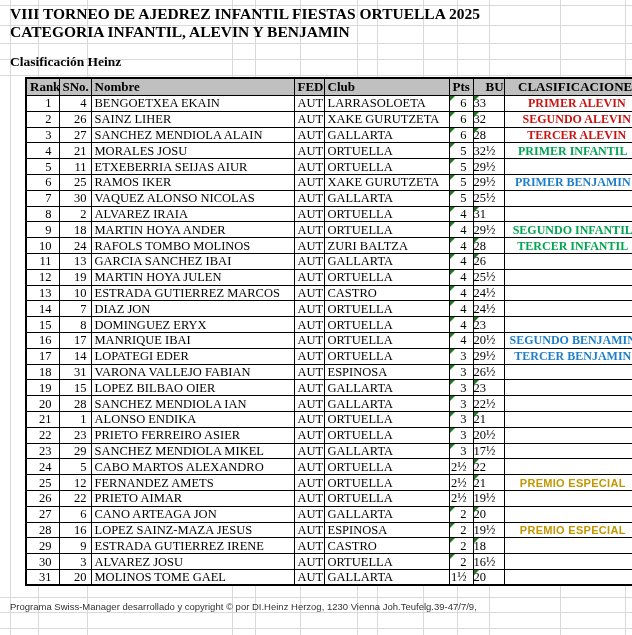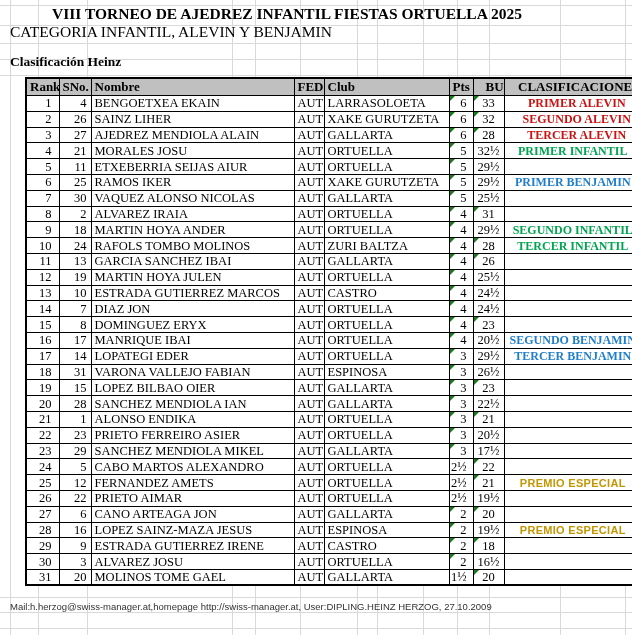--- a/index.html
+++ b/index.html
@@ -5,43 +5,43 @@
   html,body{margin:0;padding:0;}
   body{
     width:632px;height:635px;position:relative;background:#ffffff;
     font-family:"Liberation Serif", serif;overflow:hidden;
     --c-alevin:#cc1111;--c-infantil:#00a550;--c-benjamin:#1f7ec9;--c-premio:#c39603;
     --c-headerbg:#c0c0c0;--c-grid:#d9d9d9;--c-tri:#1a7a1a;
   }
   .gridlayer{position:absolute;left:0;top:0;width:632px;height:635px;z-index:0;}
   .gl-v{position:absolute;top:0;width:1px;height:635px;background:var(--c-grid);}
   .gl-h{position:absolute;left:0;height:1px;width:632px;background:var(--c-grid);}
-  .title1{position:absolute;left:10px;top:5px;font-size:15.5px;font-weight:bold;color:#000;z-index:2;white-space:nowrap;padding-left:42px;}
-  .title2{position:absolute;left:10px;top:23px;font-size:15.5px;font-weight:normal;color:#000;z-index:2;white-space:nowrap;}
+  .title1{position:absolute;left:10px;top:5px;font-size:15.5px;font-weight:bold;color:#000;z-index:2;white-space:nowrap;}
+  .title2{position:absolute;left:10px;top:23px;font-size:15.5px;font-weight:bold;color:#000;z-index:2;white-space:nowrap;}
   .subtitle{position:absolute;left:10px;top:54px;font-size:13.5px;font-weight:bold;color:#000;z-index:2;white-space:nowrap;}
   table.standings{
     position:absolute;left:25px;top:77px;z-index:3;
     border-collapse:collapse;table-layout:fixed;width:616px;
     border:2px solid #000;
   }
   .standings th,.standings td{
     border:1px solid #000;background:#fff;overflow:hidden;white-space:nowrap;
     font-size:12.5px;line-height:14px;padding:0;position:relative;color:#000;
   }
   .standings th{
     background:var(--c-headerbg);font-weight:bold;font-size:13px;height:16px;
     text-align:left;padding-left:3px;border-bottom:1.5px solid #000;
   }
   .standings th.ctr{text-align:center;padding-left:12px;}
   .standings tbody tr{height:15.8px;}
   td.num-r{text-align:right;padding-right:7px;}
   td.num-r2{text-align:right;padding-right:4px;}
   td.txt-l{text-align:left;padding-left:3px;}
   td.pts{text-align:right;padding-right:6px;}
-  td.buc{text-align:center;}
+  td.buc{}
   td.award{text-align:center;font-weight:bold;font-size:12px;}
   td.award.c-alevin{color:var(--c-alevin);padding-left:8px;}
   td.award.c-infantil{color:var(--c-infantil);}
   td.award.c-benjamin{color:var(--c-benjamin);margin-top:36px;}
   td.award.c-premio{color:var(--c-premio);font-family:"Liberation Sans",sans-serif;font-size:11px;letter-spacing:.3px;}
   .tri{
     position:absolute;left:0;top:0;width:0;height:0;
     border-top:5px solid var(--c-tri);border-right:5px solid transparent;
   }
   .footer{
@@ -121,21 +121,21 @@
     <td class="txt-l">SAINZ LIHER</td>
     <td class="txt-l">AUT</td>
     <td class="txt-l">XAKE GURUTZETA</td>
     <td class="pts">6<span class="tri"></span></td>
     <td class="buc">32<span class="tri"></span></td>
     <td class="award c-alevin">SEGUNDO ALEVIN</td>
   </tr>
       <tr>
     <td class="num-r">3</td>
     <td class="num-r2">27</td>
-    <td class="txt-l">AJEDREZ MENDIOLA ALAIN</td>
+    <td class="txt-l">SANCHEZ MENDIOLA ALAIN</td>
     <td class="txt-l">AUT</td>
     <td class="txt-l">GALLARTA</td>
     <td class="pts">6<span class="tri"></span></td>
     <td class="buc">28<span class="tri"></span></td>
     <td class="award c-alevin">TERCER ALEVIN</td>
   </tr>
       <tr>
     <td class="num-r">4</td>
     <td class="num-r2">21</td>
     <td class="txt-l">MORALES JOSU</td>
@@ -412,14 +412,14 @@
     <td class="txt-l">AUT</td>
     <td class="txt-l">GALLARTA</td>
     <td class="pts">1½</td>
     <td class="buc">20<span class="tri"></span></td>
     <td class="award"></td>
   </tr>
     </tbody>
 </table>
 
 <div class="footer">
-  <div>Mail:h.herzog@swiss-manager.at,homepage http://swiss-manager.at, User:DIPLING.HEINZ HERZOG, 27.10.2009</div>
+  <div>Programa Swiss-Manager desarrollado y copyright © por DI.Heinz Herzog, 1230 Vienna Joh.Teufelg.39-47/7/9,</div>
 </div>
 
 </body></html>

